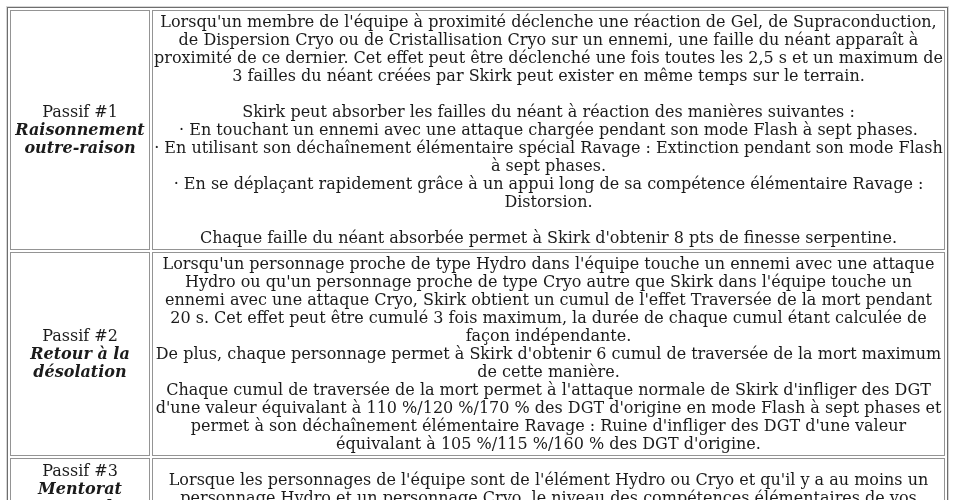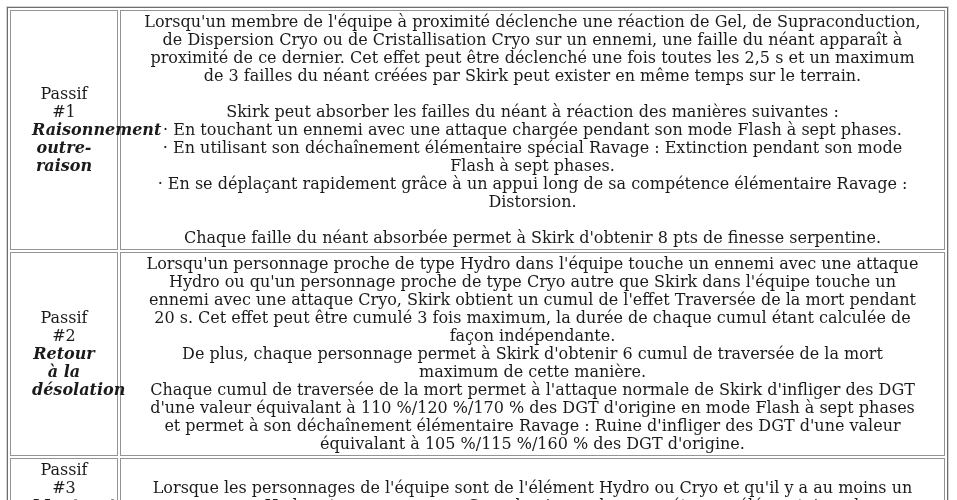--- a/index.html
+++ b/index.html
@@ -22,24 +22,24 @@
     width: 941px;
     table-layout: fixed;
     background: #ffffff;
   }
   td {
     border: 1px solid #949494;
     vertical-align: middle;
     font-size: 16px;
     line-height: 18px;
     text-align: center;
-    padding: 2px 21px;
+    padding: 2px 1px;
     background: #ffffff;
   }
-  td.label-cell { width: 108px; }
+  td.label-cell { width: 140px; }
   tr.row-1 td { height: 216px; }
   tr.row-2 td { height: 178px; margin-top: 28px; }
   tr.row-3 td { height: 80px; }
   .passive-name { font-weight: bold; font-style: italic; }
   .para { margin: 0; }
   .gap-after { margin-bottom: 18px; }
   .gap-before { margin-top: 18px; }
 </style>
 </head>
 <body>

